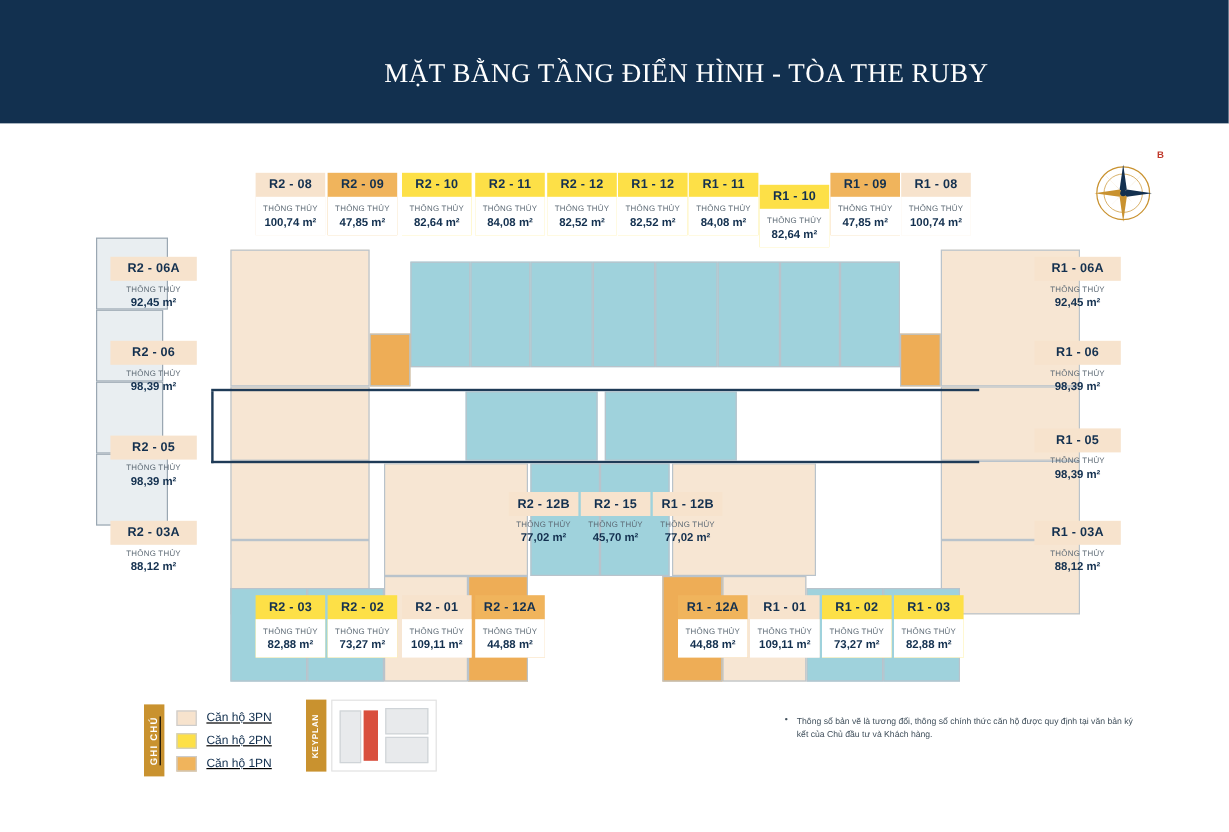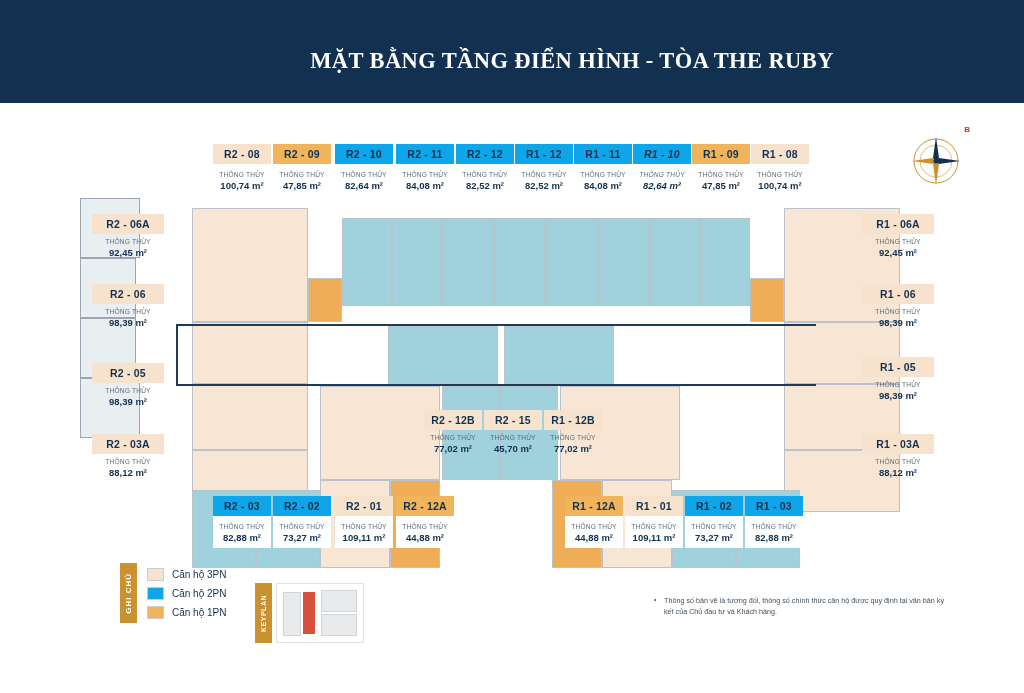--- a/index.html
+++ b/index.html
@@ -21,52 +21,52 @@
     font-family:"Liberation Serif", serif;
     font-size:21px;letter-spacing:3px;font-weight:bold;margin-top:1px;
   }
   .logo .sub{
     font-size:9px;letter-spacing:5px;margin-top:3px;color:#e8e3d8;
   }
   .header-title{
     position:absolute;left:262px;top:48px;width:620px;
     text-align:center;color:#ffffff;
     font-family:"Liberation Serif", serif;
-    font-size:22.5px;font-weight:bold;letter-spacing:.4px;
+    font-size:22.5px;font-weight:normal;letter-spacing:.4px;
   }
   
   .canvas{position:absolute;left:0;top:103px;width:1024px;height:590px;background:#fff;}
 
   
   .lbl{position:absolute;text-align:center;}
   .lbl .code{
     font-size:10.5px;font-weight:bold;color:#13304f;
     padding:4px 0 4px 0;letter-spacing:.2px;
   }
   .lbl .tt{font-size:6.6px;color:#5d6a75;margin-top:4px;letter-spacing:.2px;}
   .lbl .area{font-size:9.5px;font-weight:bold;color:#13304f;margin-top:2px;}
   .c-3pn{background:#f7e3cd;}
-  .c-2pn{background:#0ea5e9;}
+  .c-2pn{background:#fde047;}
   .c-1pn{background:#f0b45c;}
 
   
   .plan{position:absolute;left:80px;top:95px;width:790px;height:405px;}
   .unit{position:absolute;box-sizing:border-box;border:1px solid #b9c3cb;}
   .u3{background:#f7e6d3;}
   .u2{background:#9fd2dc;}
   .u1{background:#eead56;}
   .core{background:#e9eef1;border:1px solid #9aa7b2;}
   .wall{position:absolute;background:#1f3b57;}
 
   
   .compass{position:absolute;right:58px;top:28px;width:60px;height:60px;}
   .compass .n{position:absolute;right:-4px;top:-6px;font-size:8px;color:#c0392b;font-weight:bold;}
 
   
-  .legend{position:absolute;left:120px;top:460px;width:210px;height:60px;display:flex;}
+  .legend{position:absolute;left:120px;top:484px;width:210px;height:60px;display:flex;text-decoration:underline;}
   .legend .tab{
     width:17px;background:#c9922f;color:#fff;font-size:8px;font-weight:bold;
     display:flex;align-items:center;justify-content:center;letter-spacing:1px;
   }
   .legend .tab span{writing-mode:vertical-rl;transform:rotate(180deg);}
   .legend .items{padding:5px 0 0 10px;}
   .legend .row{display:flex;align-items:center;margin-bottom:6px;}
   .legend .sw{width:15px;height:11px;margin-right:8px;border:1px solid #ccc;}
   .legend .txt{font-size:10px;color:#13304f;}
 
@@ -204,21 +204,21 @@
       <div class="area">82,52 m²</div>
     </div>
   </div>
   <div class="lbl c-2pn" style="left:574px;top:41px;width:58px;">
     <div class="code">R1 - 11</div>
     <div style="background:#fff;padding:3px 0 5px;">
       <div class="tt">THÔNG THỦY</div>
       <div class="area">84,08 m²</div>
     </div>
   </div>
-  <div class="lbl c-2pn" style="left:633px;top:41px;width:58px;font-style:italic;">
+  <div class="lbl c-2pn" style="left:633px;top:51px;width:58px;">
     <div class="code">R1 - 10</div>
     <div style="background:#fff;padding:3px 0 5px;">
       <div class="tt">THÔNG THỦY</div>
       <div class="area">82,64 m²</div>
     </div>
   </div>
   <div class="lbl c-1pn" style="left:692px;top:41px;width:58px;">
     <div class="code">R1 - 09</div>
     <div style="background:#fff;padding:3px 0 5px;">
       <div class="tt">THÔNG THỦY</div>

